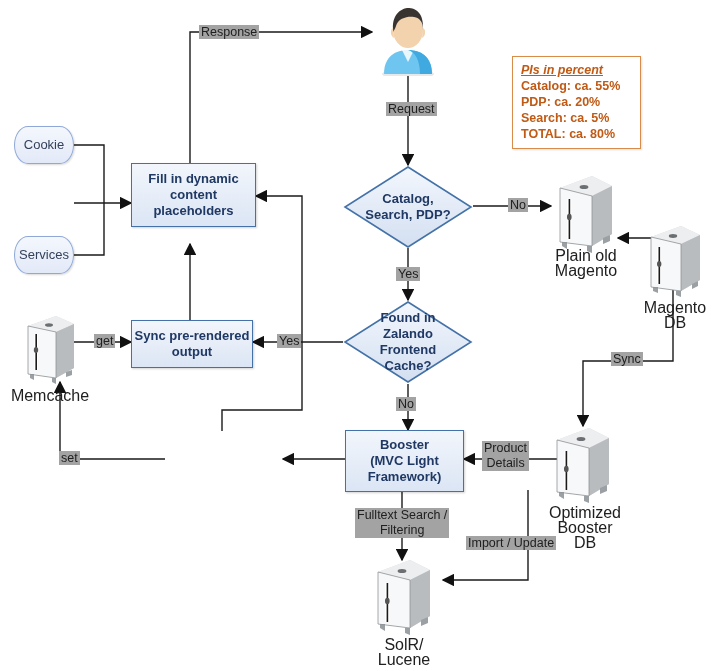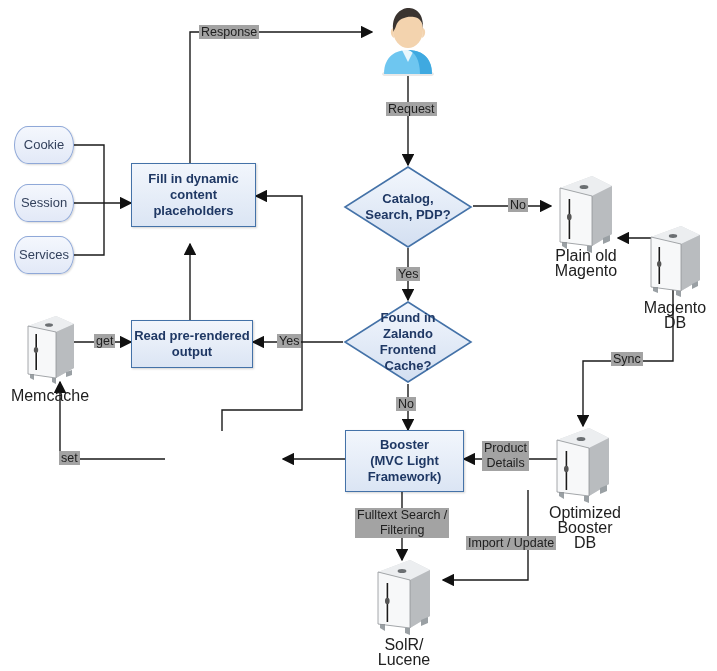--- a/index.html
+++ b/index.html
@@ -90,52 +90,56 @@
       <path d="M402,492 L402,560" marker-end="url(#ah)"></path>
 
       <path d="M673,290 L673,361 L583,361 L583,426" marker-end="url(#ah)"></path>
 
       <path d="M673,290 L673,238 L618,238" marker-end="url(#ah)"></path>
 
       <path d="M528,490 L528,580 L443,580" marker-end="url(#ah)"></path>
     </g>
   </svg>
 
+  <div class="legend" style="left:512px;top:56px;width:112px;">
+    <div class="ltitle">PIs in percent</div>
+    <div>Catalog: ca. 55%</div>
+    <div>PDP: ca. 20%</div>
+    <div>Search: ca. 5%</div>
+    <div>TOTAL: ca. 80%</div>
+  </div>
 
   <div class="avatar" style="left:376px;top:4px;width:64px;height:72px;">
     <svg width="64" height="72" viewBox="0 0 64 72">
       <ellipse cx="32" cy="70" rx="26" ry="5" fill="#e8e8e8"></ellipse>
       <path d="M8,70 C8,52 20,46 32,46 C44,46 56,52 56,70 Z" fill="#6ec6f0"></path>
       <path d="M26,46 L32,58 L38,46 L34,44 L30,44 Z" fill="#ffffff" opacity=".85"></path>
       <path d="M32,46 C44,46 56,52 56,70 L44,70 C44,56 39,48 32,46 Z" fill="#3fa9e0"></path>
       <ellipse cx="32" cy="26" rx="15" ry="18" fill="#f3d3ae"></ellipse>
       <path d="M17,25 C16,9 27,4 32,4 C40,4 48,9 47,26 C47,18 44,14 38,13 C32,12 22,14 20,22 C19,25 18,26 17,28 Z" fill="#3a3430"></path>
       <path d="M17,24 C14,25 14,32 18,34 Z" fill="#f3d3ae"></path>
       <path d="M47,24 C50,25 50,32 46,34 Z" fill="#f3d3ae"></path>
     </svg>
   </div>
 
   <div class="tape node" style="left:14px;top:126px;width:60px;height:38px;">
     <span>Cookie</span>
   </div>
-  <div class="tape node" style="left:14px;top:184px;width:60px;height:38px;">
-    <span>Session</span>
-  </div>
   <div class="tape node" style="left:14px;top:236px;width:60px;height:38px;">
     <span>Services</span>
   </div>
 
   <div class="proc node" style="left:131px;top:163px;width:125px;height:64px;white-space:pre-line;">
     <span>Fill in dynamic
 content
 placeholders</span>
   </div>
 
   <div class="proc node" style="left:131px;top:320px;width:122px;height:48px;white-space:pre-line;">
-    <span>Read pre-rendered
+    <span>Sync pre-rendered
 output</span>
   </div>
 
 
   <div class="proc node" style="left:345px;top:430px;width:119px;height:62px;white-space:pre-line;">
     <span>Booster
 (MVC Light
 Framework)</span>
   </div>
 

